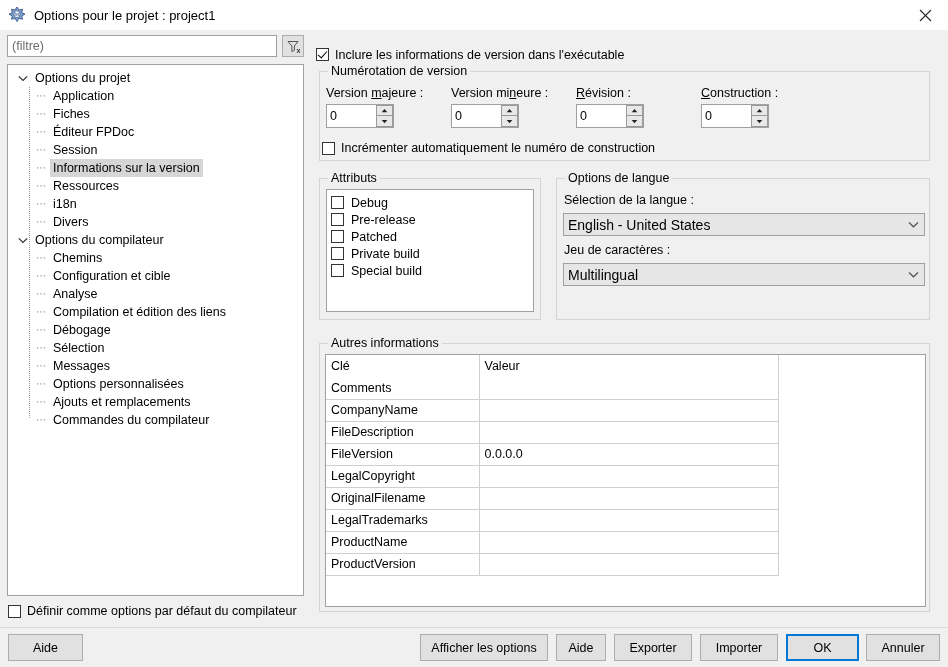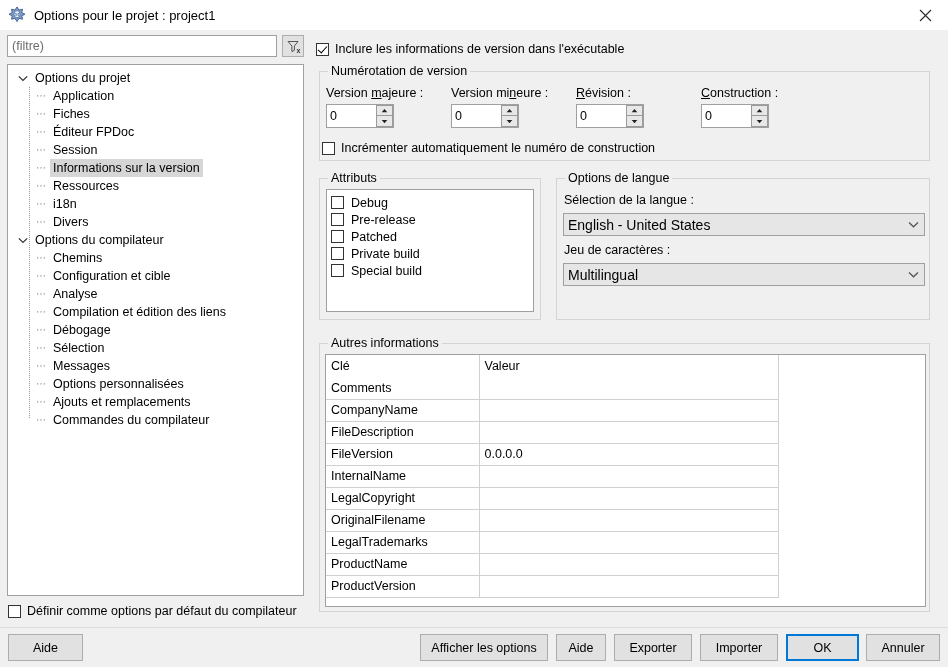--- a/index.html
+++ b/index.html
@@ -97,22 +97,22 @@
   }
   .cb.checked::after {
     content: ""; position: absolute; left: 3px; top: 0px;
     width: 4px; height: 8px;
     border: solid #000; border-width: 0 1.6px 1.6px 0;
     transform: rotate(42deg);
   }
 
   
   .incl-check {
-    position: absolute; left: 316px; top: 42px;
-    display: flex; align-items: flex-end; font-size: 12.5px;
+    position: absolute; left: 316px; top: 48px;
+    display: flex; align-items: flex-start; font-size: 12.5px;
   }
 
   .group {
     position: absolute;
     border: 1px solid #d4d4d4;
     border-radius: 0;
   }
   .group > .grp-title {
     position: absolute; top: -8px; left: 8px;
     background: #f0f0f0; padding: 0 3px; font-size: 12.5px; color: #000;
@@ -499,24 +499,20 @@
             </tr>
             <tr class="table-row">
               <td class="k">FileDescription</td>
               <td class="v"></td>
             </tr>
             <tr class="table-row">
               <td class="k">FileVersion</td>
               <td class="v">0.0.0.0</td>
             </tr>
             <tr class="table-row">
-              <td class="k">InternalName</td>
-              <td class="v"></td>
-            </tr>
-            <tr class="table-row">
               <td class="k">LegalCopyright</td>
               <td class="v"></td>
             </tr>
             <tr class="table-row">
               <td class="k">OriginalFilename</td>
               <td class="v"></td>
             </tr>
             <tr class="table-row">
               <td class="k">LegalTrademarks</td>
               <td class="v"></td>

